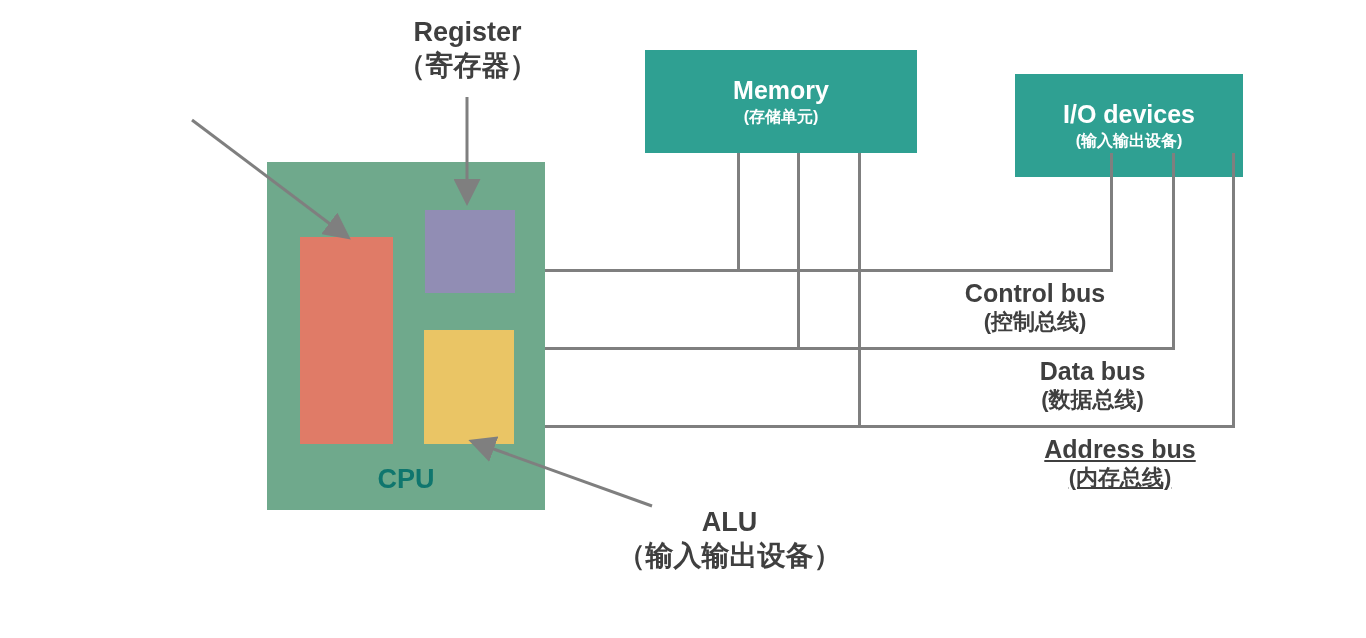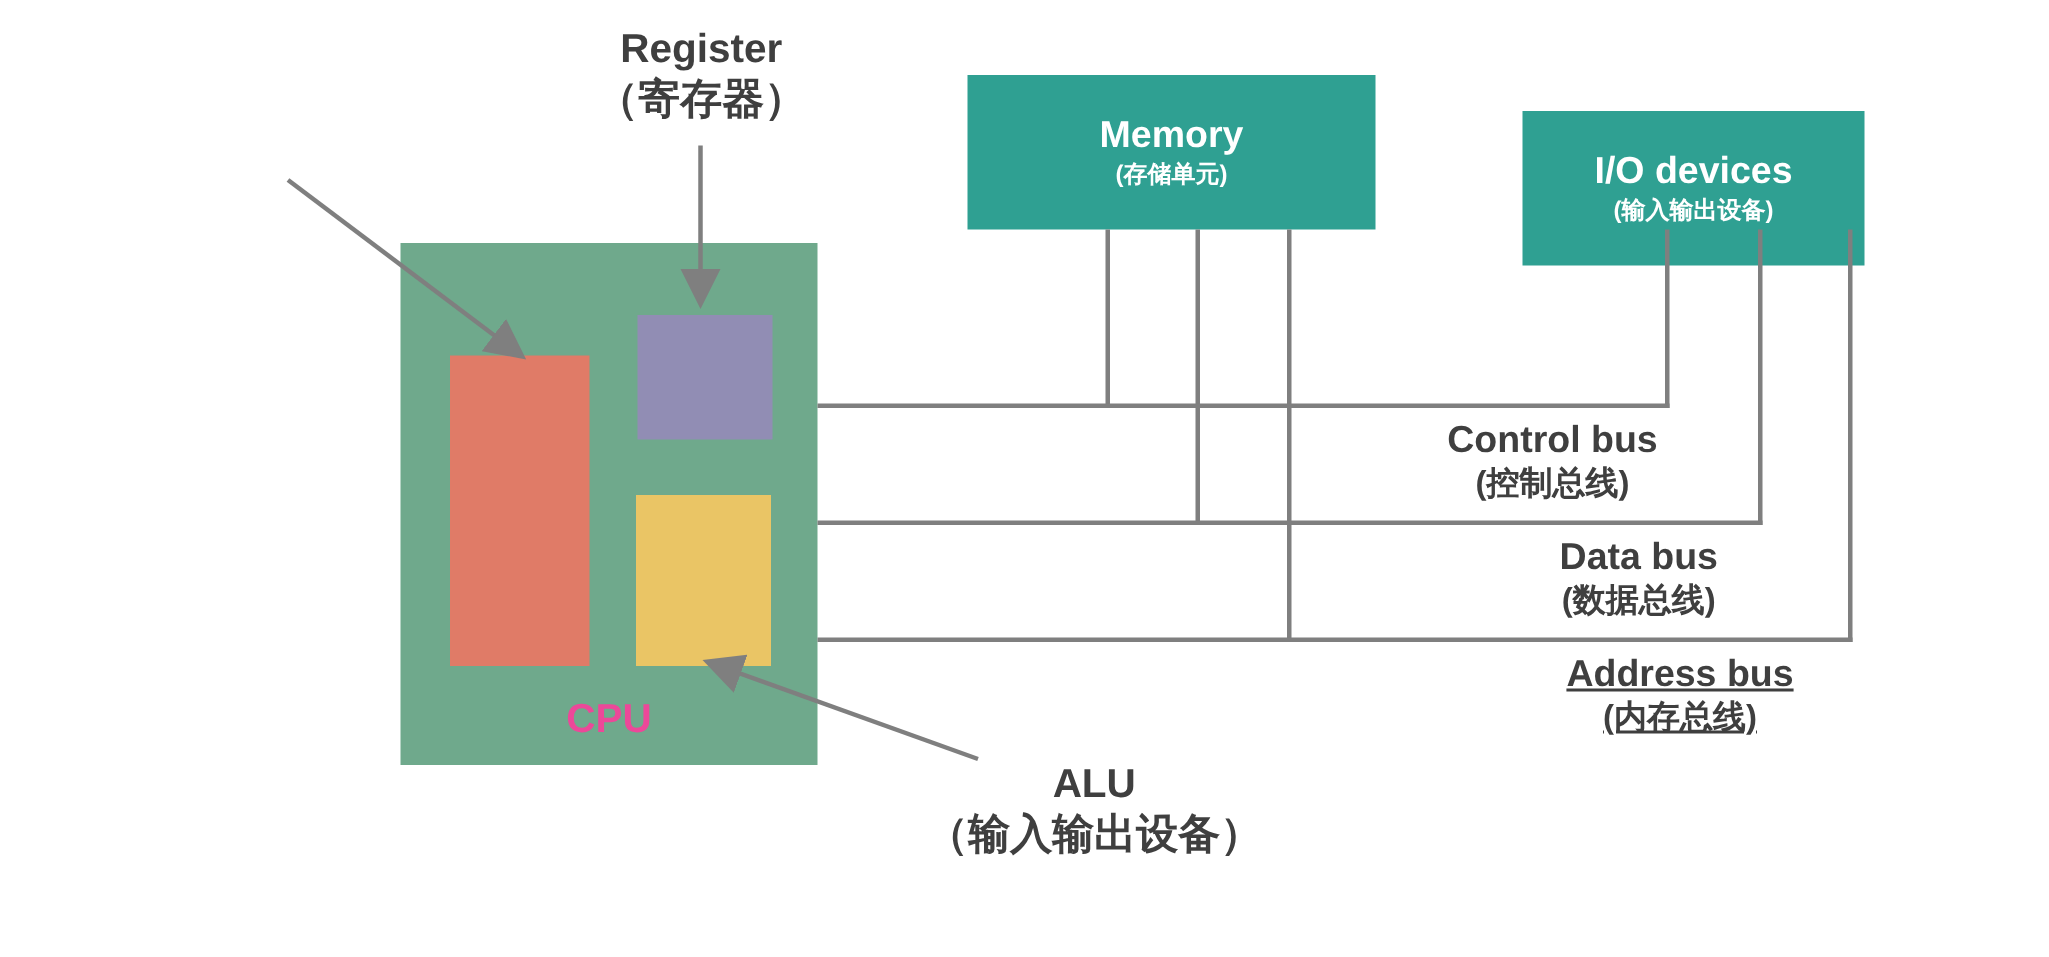--- a/index.html
+++ b/index.html
@@ -6,21 +6,21 @@
   body{font-family:"Liberation Sans","DejaVu Sans",sans-serif;}
   .stage{position:relative;width:1366px;height:638px;background:#fff;overflow:hidden;}
 
   .rect{position:absolute;}
   .cpu-block{left:267px;top:162px;width:278px;height:348px;background:var(--cpu-block,#6FA98C);}
   .cu-rect{left:300px;top:237px;width:93px;height:207px;background:var(--control-unit,#E07B67);}
   .reg-rect{left:425px;top:210px;width:90px;height:83px;background:var(--register,#918DB4);}
   .alu-rect{left:424px;top:330px;width:90px;height:114px;background:var(--alu,#EAC565);}
 
   .cpu-label{position:absolute;left:267px;top:464px;width:278px;text-align:center;
-             color:#ec4899;font-weight:bold;font-size:27px;}
+             color:#0f766e;font-weight:bold;font-size:27px;}
 
   .module{position:absolute;background:var(--module-teal,#2FA092);color:#fff;
           display:flex;flex-direction:column;justify-content:center;align-items:center;
           text-align:center;font-weight:bold;}
   .module .en{font-size:25px;line-height:1.25;}
   .module .zh{font-size:16px;line-height:1.3;}
   .memory{left:645px;top:50px;width:272px;height:103px;}
   .io{left:1015px;top:50px;width:228px;height:103px;margin-top:24px;}
 
   .line{position:absolute;background:var(--line,#7F7F7F);}

